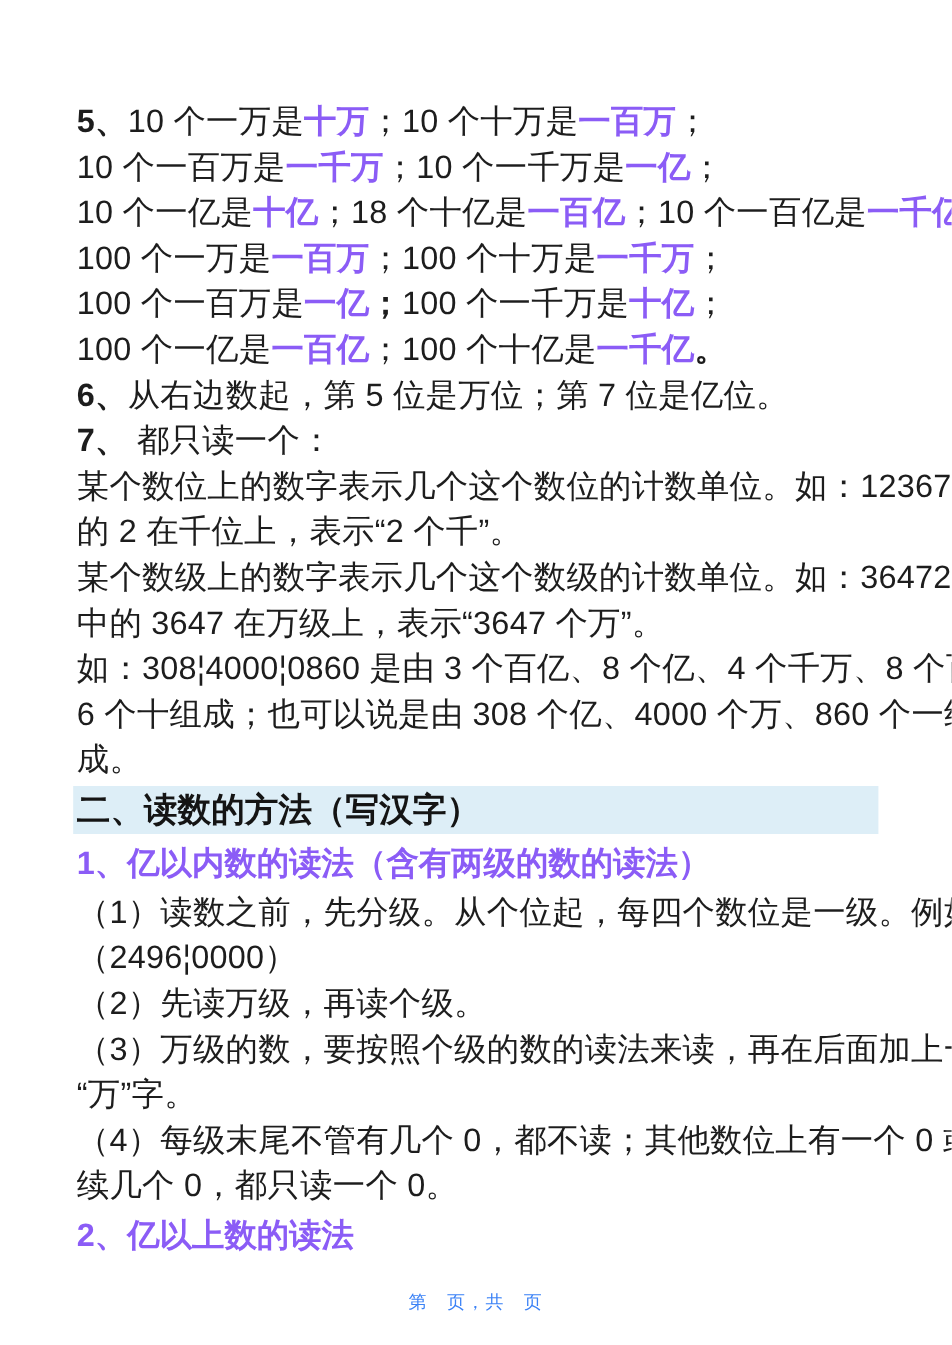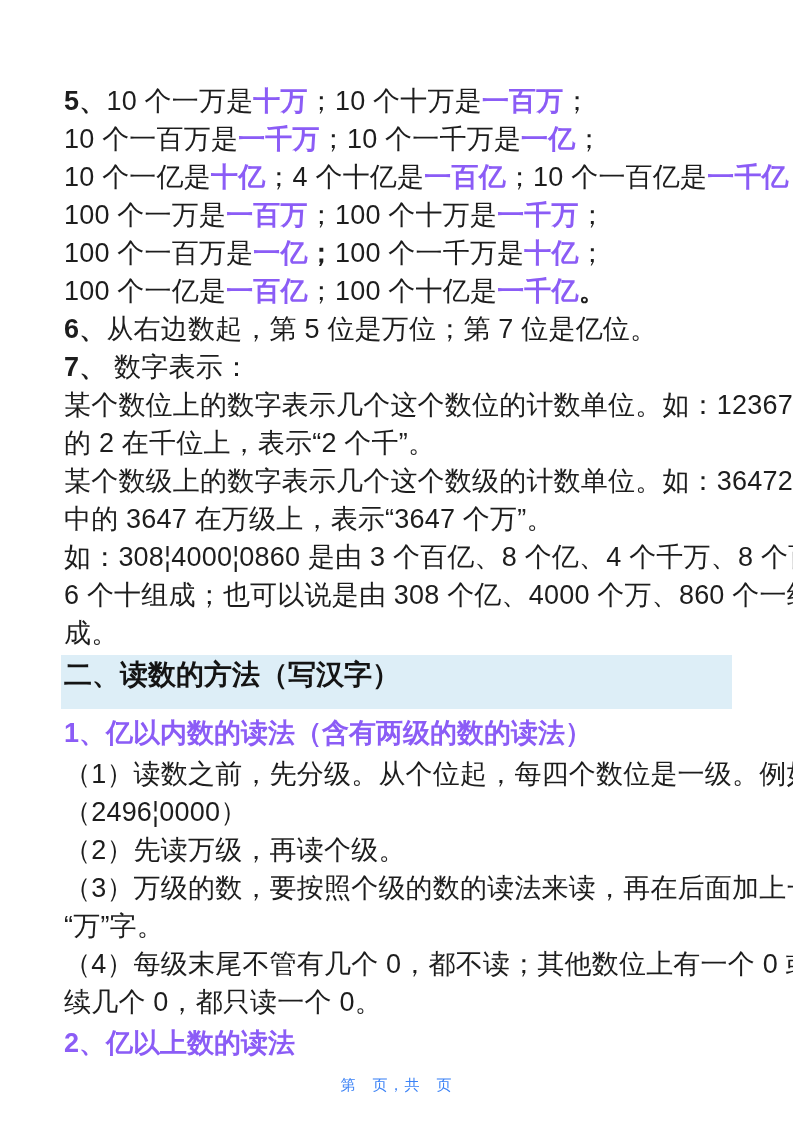--- a/index.html
+++ b/index.html
@@ -26,21 +26,21 @@
     white-space: nowrap;
   }
   .seg-normal { font-weight: normal; }
   .seg-bold   { font-weight: bold; }
   .seg-red    { font-weight: bold; color: #8b5cf6; }
   .section-blue {
     background: #ddeef7;
     font-size: 28px;
     font-weight: bold;
     color: #141414;
-    height: 54px;
+    height: 40px;
     line-height: 40px;
     margin: 3px 0 5px -3px;
     width: 668px;
     padding-left: 3px;
     white-space: nowrap;
   }
   .heading-red {
     color: #d9251b;
     font-size: 27px;
     font-weight: bold;
@@ -59,26 +59,26 @@
     letter-spacing: 1px;
   }
 </style>
 </head>
 <body>
 
 <div class="page">
   <main class="content" id="content">
       <p class="line"><span class="seg-bold">5、</span><span class="seg-normal">10 个一万是</span><span class="seg-red">十万</span><span class="seg-normal">；10 个十万是</span><span class="seg-red">一百万</span><span class="seg-normal">；</span></p>
       <p class="line"><span class="seg-normal">10 个一百万是</span><span class="seg-red">一千万</span><span class="seg-normal">；10 个一千万是</span><span class="seg-red">一亿</span><span class="seg-normal">；</span></p>
-      <p class="line"><span class="seg-normal">10 个一亿是</span><span class="seg-red">十亿</span><span class="seg-normal">；4 个十亿是</span><span class="seg-red">一百亿</span><span class="seg-normal">；10 个一百亿是</span><span class="seg-red">一千亿</span></p>
+      <p class="line"><span class="seg-normal">10 个一亿是</span><span class="seg-red">十亿</span><span class="seg-normal">；18 个十亿是</span><span class="seg-red">一百亿</span><span class="seg-normal">；10 个一百亿是</span><span class="seg-red">一千亿</span></p>
       <p class="line"><span class="seg-normal">100 个一万是</span><span class="seg-red">一百万</span><span class="seg-normal">；100 个十万是</span><span class="seg-red">一千万</span><span class="seg-normal">；</span></p>
       <p class="line"><span class="seg-normal">100 个一百万是</span><span class="seg-red">一亿</span><span class="seg-bold">；</span><span class="seg-normal">100 个一千万是</span><span class="seg-red">十亿</span><span class="seg-normal">；</span></p>
       <p class="line"><span class="seg-normal">100 个一亿是</span><span class="seg-red">一百亿</span><span class="seg-normal">；100 个十亿是</span><span class="seg-red">一千亿</span><span class="seg-bold">。</span></p>
       <p class="line"><span class="seg-bold">6、</span><span class="seg-normal">从右边数起，第 5 位是万位；第 7 位是亿位。</span></p>
-      <p class="line"><span class="seg-bold">7、</span><span class="seg-normal"> 数字表示：</span></p>
+      <p class="line"><span class="seg-bold">7、</span><span class="seg-normal"> 都只读一个：</span></p>
       <p class="line"><span class="seg-normal">某个数位上的数字表示几个这个数位的计数单位。如：12367 中</span></p>
       <p class="line"><span class="seg-normal">的 2 在千位上，表示“2 个千”。</span></p>
       <p class="line"><span class="seg-normal">某个数级上的数字表示几个这个数级的计数单位。如：36472845</span></p>
       <p class="line"><span class="seg-normal">中的 3647 在万级上，表示“3647 个万”。</span></p>
       <p class="line"><span class="seg-normal">如：308¦4000¦0860 是由 3 个百亿、8 个亿、4 个千万、8 个百、</span></p>
       <p class="line"><span class="seg-normal">6 个十组成；也可以说是由 308 个亿、4000 个万、860 个一组</span></p>
       <p class="line"><span class="seg-normal">成。</span></p>
       <h2 class="section-blue"><span class="seg-bold">二、读数的方法（写汉字）</span></h2>
       <h3 class="heading-red"><span class="seg-red">1、亿以内数的读法（含有两级的数的读法）</span></h3>
       <p class="line"><span class="seg-normal">（1）读数之前，先分级。从个位起，每四个数位是一级。例如：</span></p>

